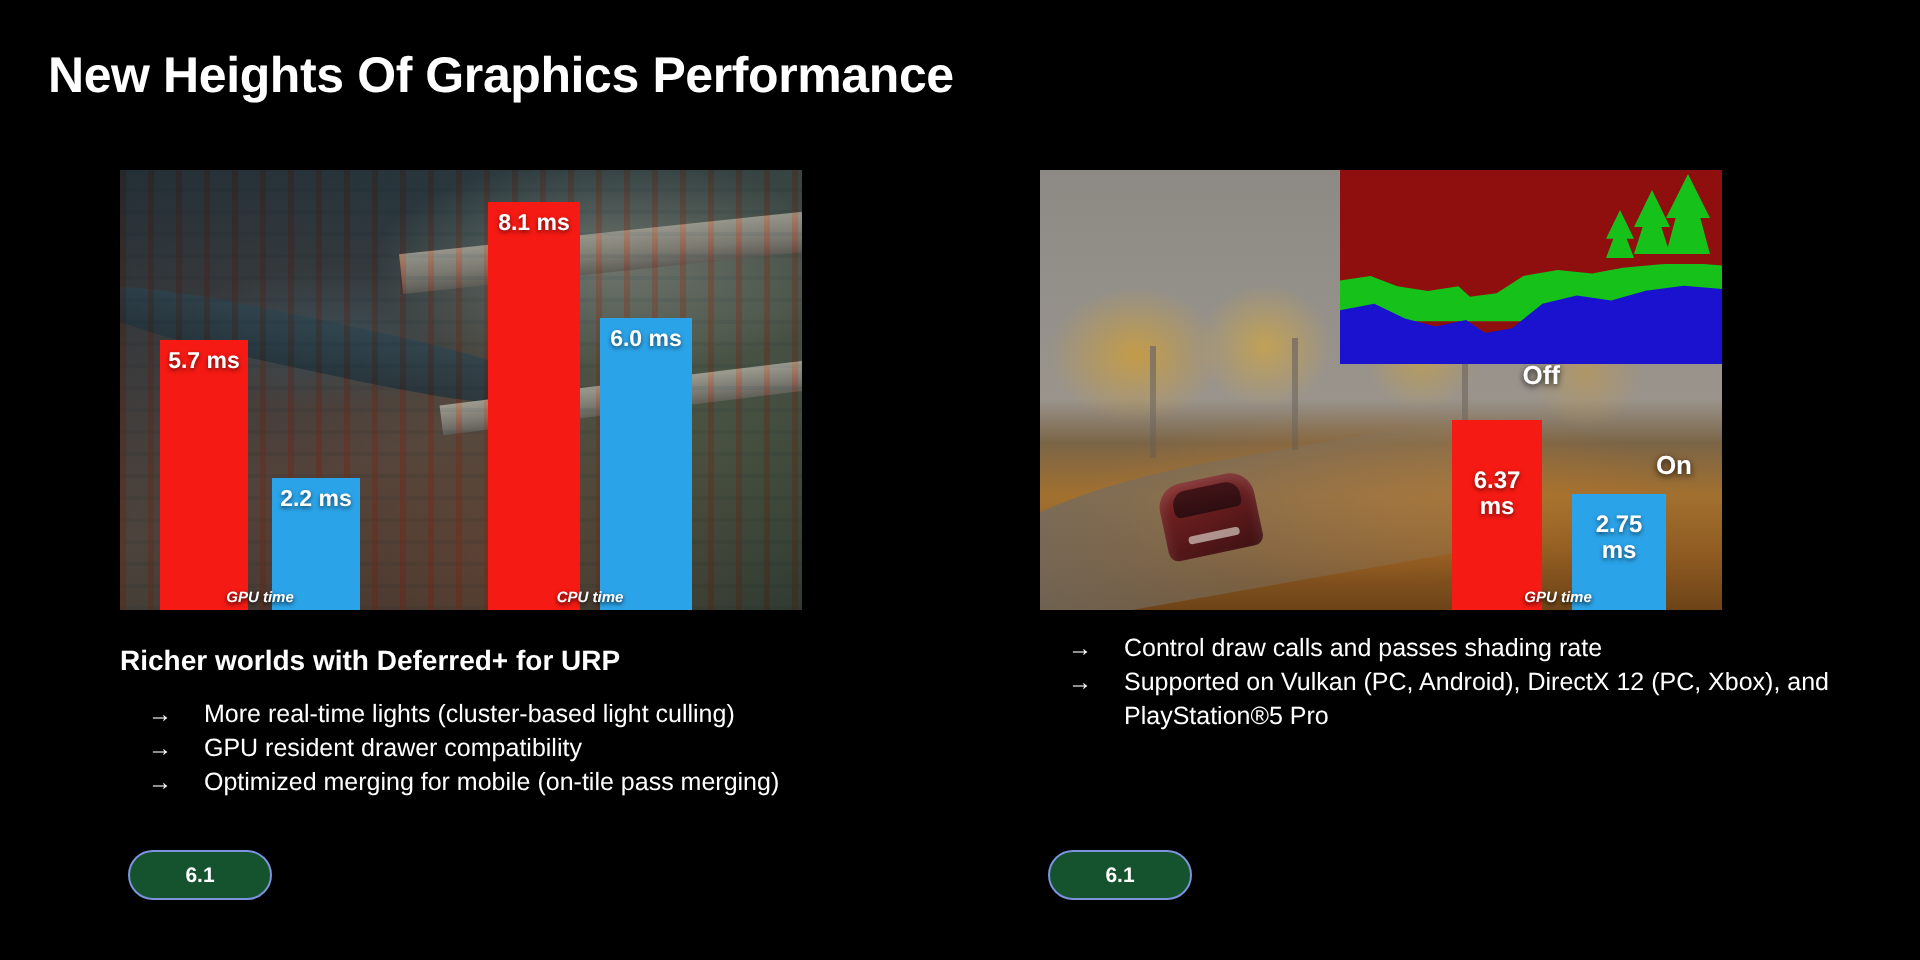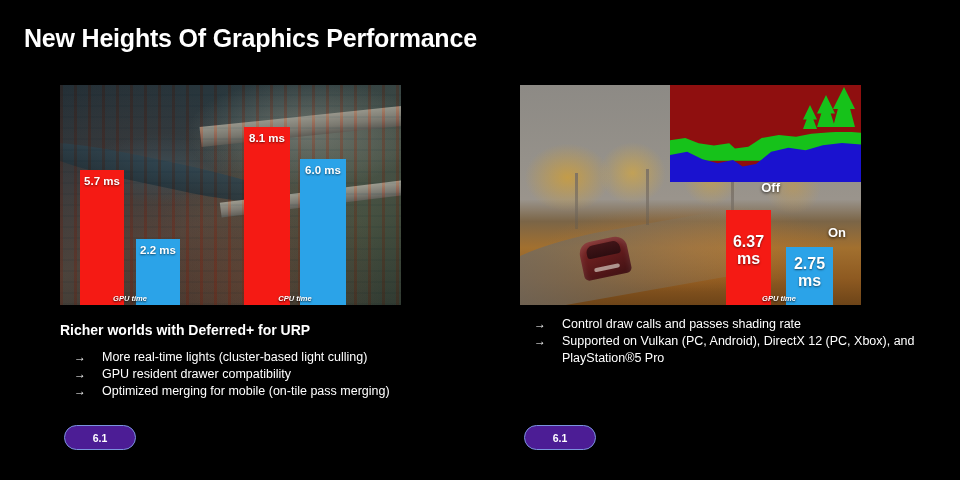--- a/index.html
+++ b/index.html
@@ -200,21 +200,21 @@
     left: 0;
     width: 100%;
     text-align: center;
     font-size: 11.5px;
     font-weight: bold;
     color: #ffffff;
     text-shadow: 0 1px 2px rgba(0,0,0,0.55);
     line-height: 1.05;
   }
   .bar-value.inside-top { top: 5px; }
-  .bar-value.wide       { font-size: 16px; }
+  .bar-value.wide       { font-size: 12px; }
 
   .axis-label {
     position: absolute;
     text-align: center;
     font-size: 7.5px;
     font-weight: bold;
     color: #ffffff;
     text-shadow: 0 1px 2px rgba(0,0,0,0.85);
     white-space: nowrap;
     font-style: italic;
@@ -257,21 +257,21 @@
   .bullet .btext { flex: 1 1 auto; }
   .column.right .bullets { padding-left: 14px; }
 
   
   .version-pill {
     position: absolute;
     top: 340px;
     width: 72px;
     height: 25px;
     border-radius: 13px;
-    background: #4c1d95;
+    background: #14532d;
     border: 1.5px solid #7b93dd;
     display: flex;
     align-items: center;
     justify-content: center;
     font-size: 10.5px;
     font-weight: bold;
     color: #ffffff;
     box-shadow: 0 1px 3px rgba(0,0,0,0.6);
   }
 </style>
@@ -296,21 +296,21 @@
         <div class="bar-value inside-top">5.7 ms</div>
       </div>
 
       <div class="bar bar-blue" style="left:76px; width:44px; height:66px;">
         <div class="bar-rect" style="height:100%;"></div>
         <div class="bar-value inside-top">2.2 ms</div>
       </div>
 
       <div class="axis-label" style="left:20px; width:100px; bottom:2px;">GPU time</div>
 
-      <div class="bar bar-red" style="left:184px; width:46px; height:178px;">
+      <div class="bar bar-red" style="left:184px; width:46px; height:204px;">
         <div class="bar-rect" style="height:100%;"></div>
         <div class="bar-value inside-top">8.1 ms</div>
       </div>
 
       <div class="bar bar-blue" style="left:240px; width:46px; height:146px;">
         <div class="bar-rect" style="height:100%;"></div>
         <div class="bar-value inside-top">6.0 ms</div>
       </div>
 
       <div class="axis-label" style="left:184px; width:102px; bottom:2px;">CPU time</div>

